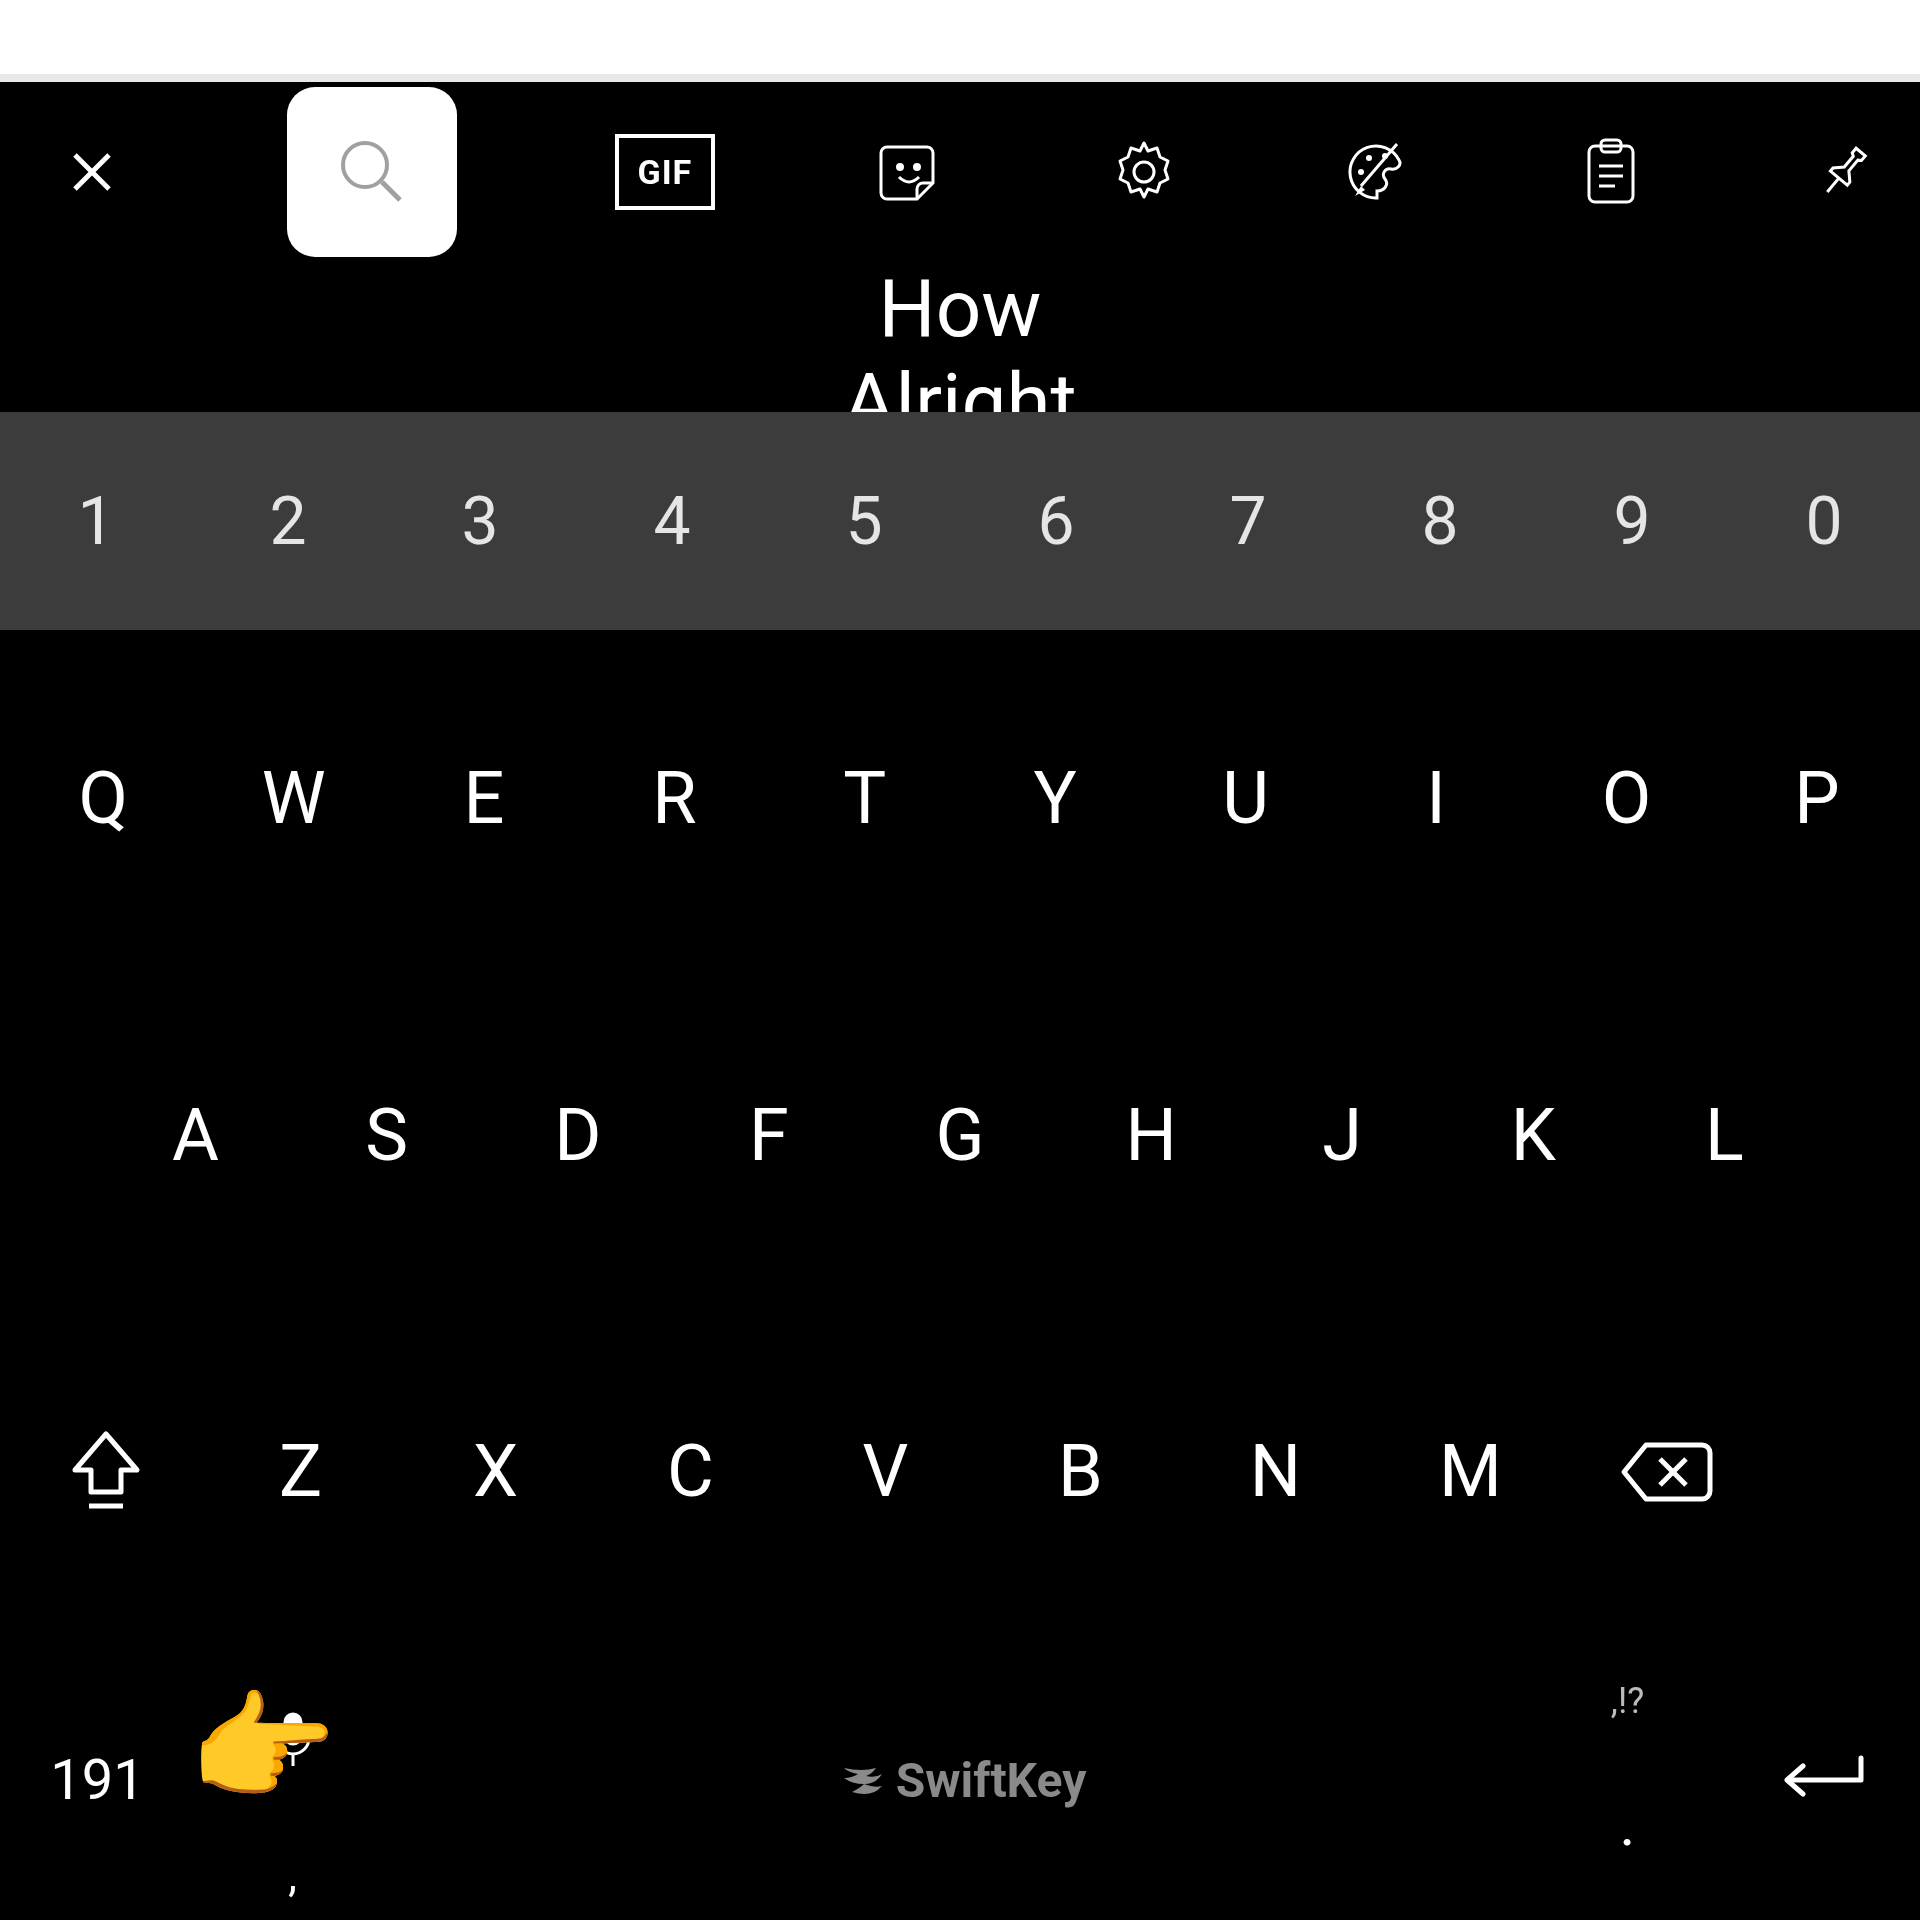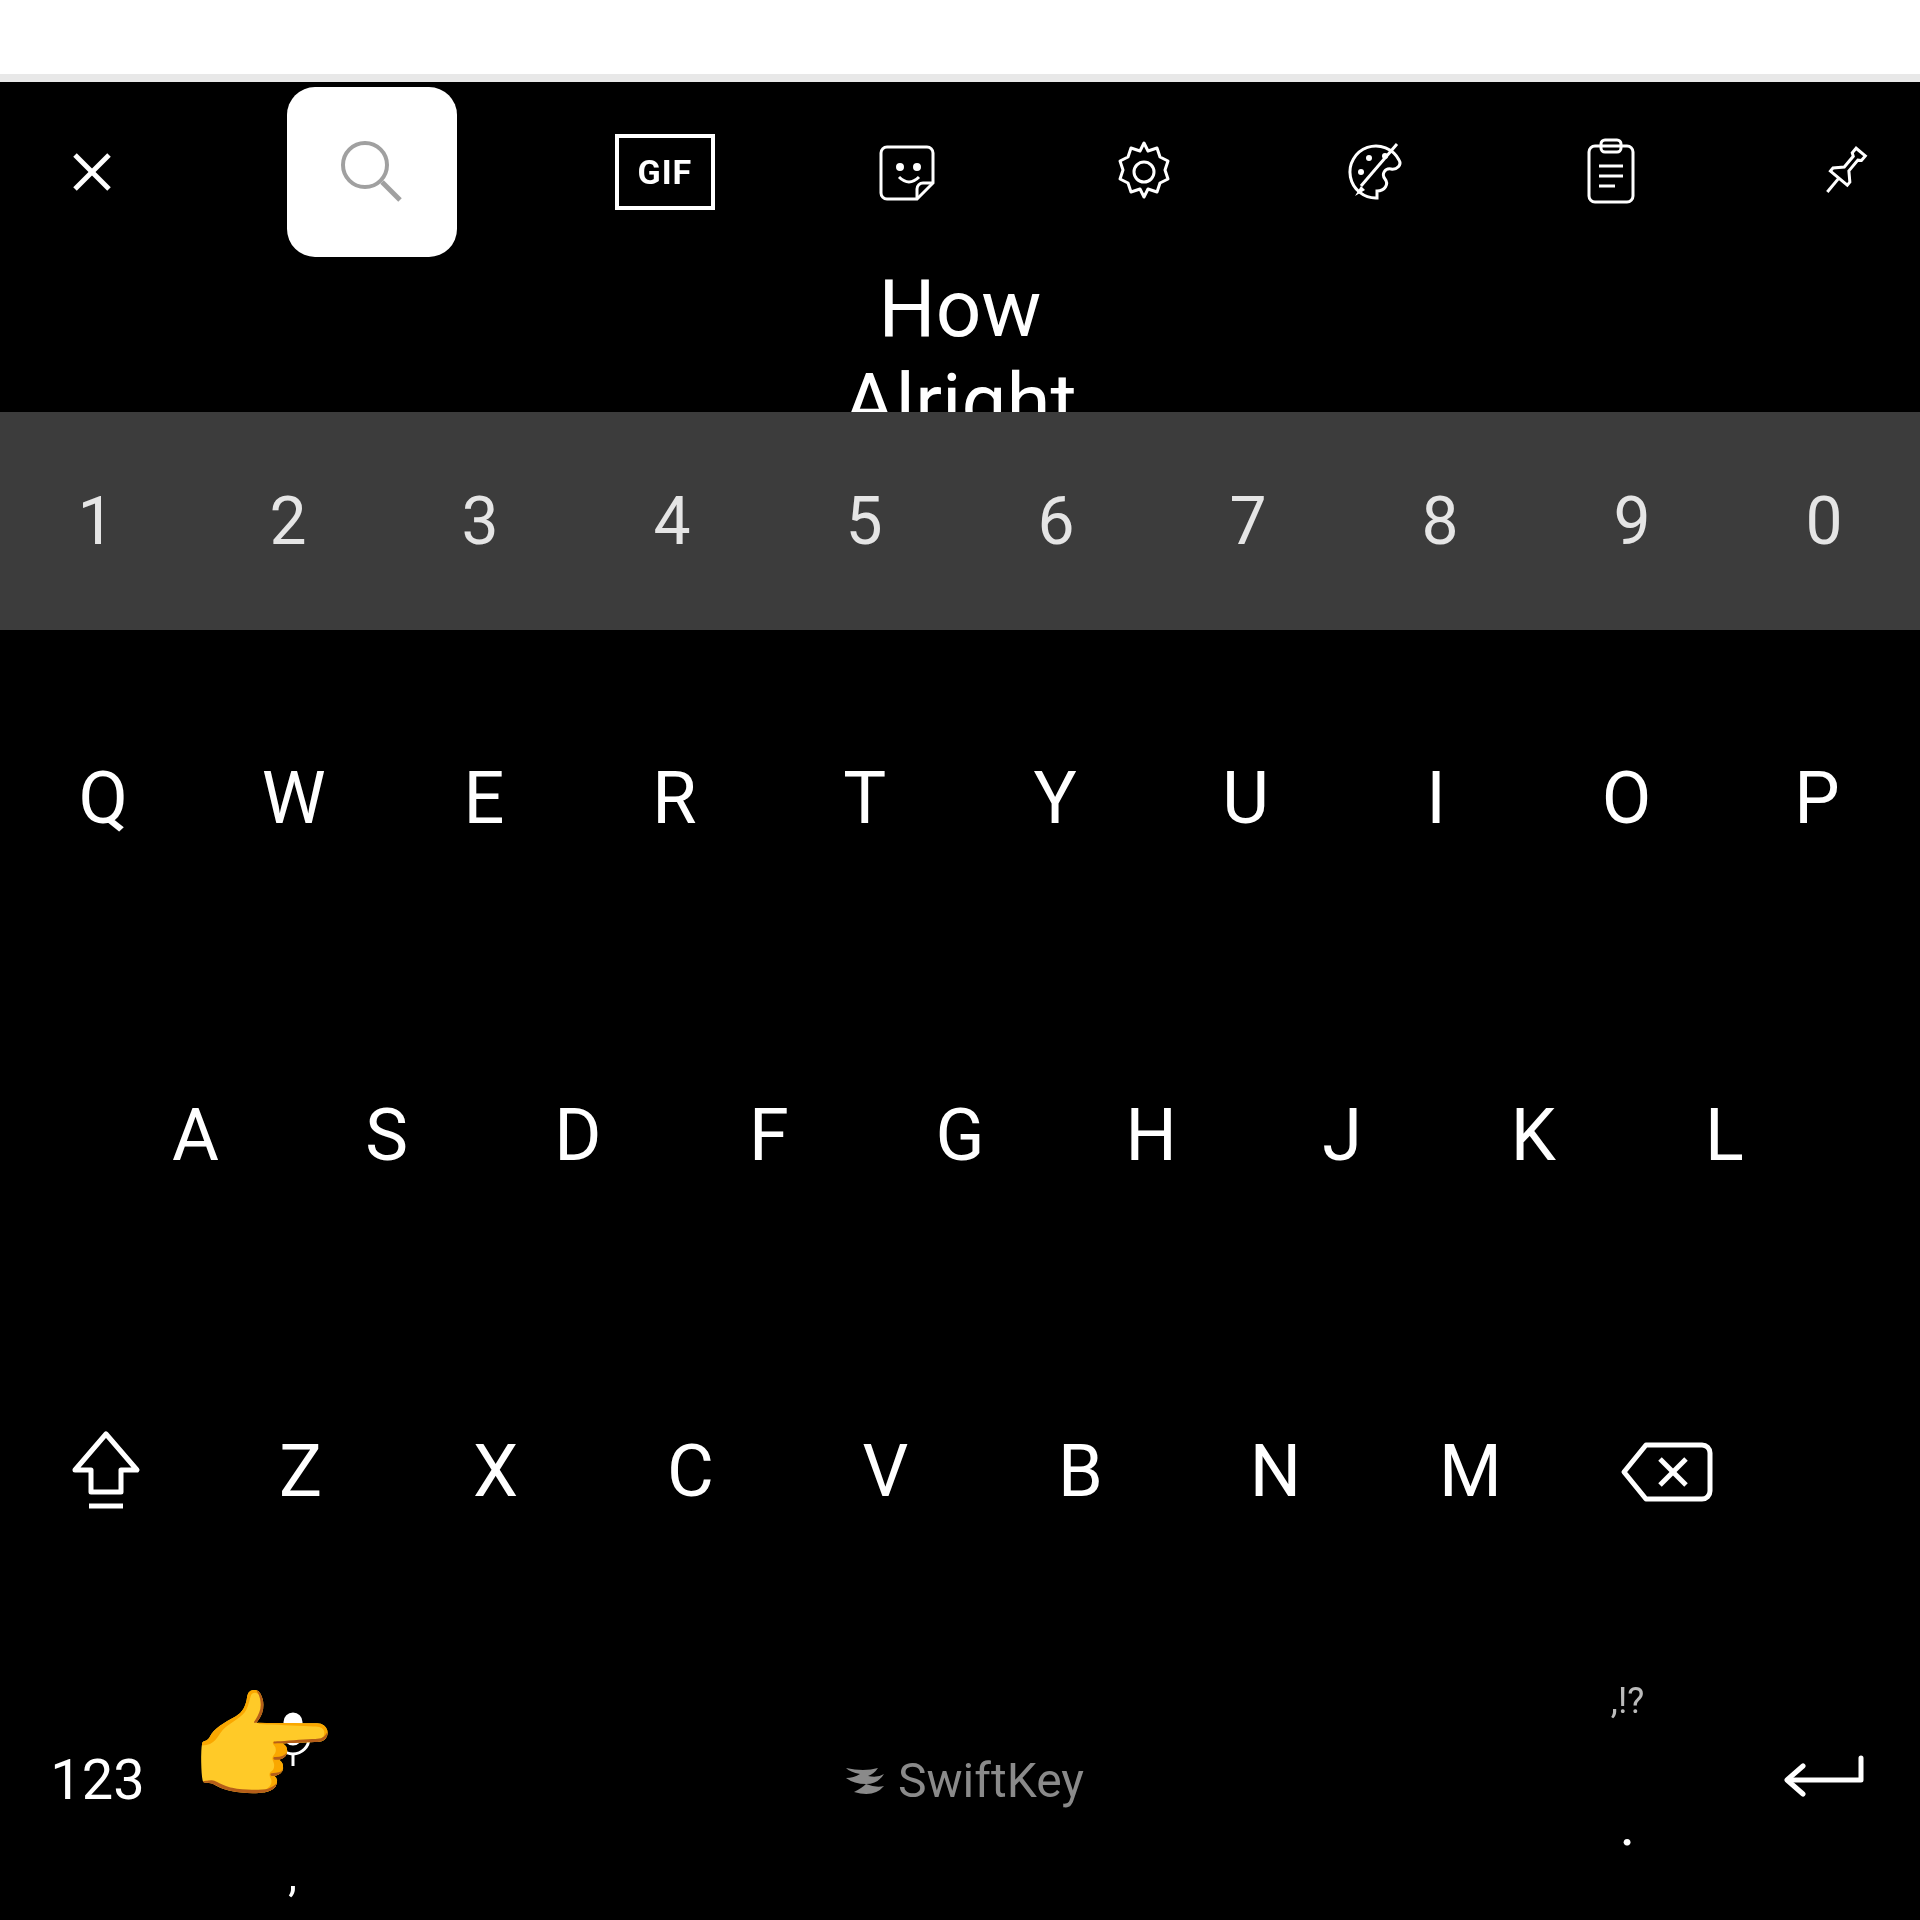--- a/index.html
+++ b/index.html
@@ -23,21 +23,21 @@
   .row1{padding:0 8px;}
   .row2{padding:0 100px;}
   .row3{padding:0 8px;}
   .row3 .key{flex:0 0 195px;}
   .shift-key,.bksp-key{flex:0 0 195px;display:flex;align-items:center;justify-content:center;}
   .bottom-row{height:280px;display:flex;align-items:center;position:relative;}
   .sym-key{flex:0 0 195px;display:flex;align-items:center;justify-content:center;color:#fff;font-size:56px;font-weight:400;height:100%;}
   .mic-area{flex:0 0 195px;display:flex;flex-direction:column;align-items:center;justify-content:center;height:100%;position:relative;}
   .mic-icon{display:flex;align-items:center;justify-content:center;margin-top:-80px;}
   .comma-hint{color:#fff;font-size:44px;position:absolute;bottom:18px;}
-  .space-key{flex:1;display:flex;align-items:center;justify-content:center;height:100%;color:#8a8a8a;font-size:48px;font-weight:400;text-align:center;}
+  .space-key{flex:1;display:flex;align-items:center;justify-content:center;height:100%;color:#8a8a8a;font-size:48px;font-weight:700;text-align:center;}
   .space-logo{display:flex;align-items:center;gap:10px;}
   .punct-key{flex:0 0 195px;display:flex;flex-direction:column;align-items:center;justify-content:center;height:100%;position:relative;}
   .punct-hint{color:#bbb;font-size:36px;position:absolute;top:40px;}
   .punct-main{color:#fff;font-size:60px;position:absolute;bottom:60px;}
   .enter-key{flex:0 0 195px;display:flex;align-items:center;justify-content:center;height:100%;}
   .pointer-emoji{position:absolute;left:192px;top:38px;font-size:120px;pointer-events:none;transform:scaleX(-1);}
 </style>
 </head>
 <body>
 
@@ -168,21 +168,21 @@
       <svg width="96" height="66" viewBox="0 0 96 66" stroke="#fff" fill="none" stroke-width="5" stroke-linejoin="round">
           <path d="M28 6 H84 a8 8 0 0 1 8 8 V52 a8 8 0 0 1 -8 8 H28 L6 33 Z"></path>
           <line x1="42" y1="20" x2="68" y2="46"></line>
           <line x1="68" y1="20" x2="42" y2="46"></line>
         </svg>
     </div>
   </div>
 
   <div class="bottom-row">
     <div class="sym-key">
-        <span>123</span>
+        <span>191</span>
       </div>
     <div class="mic-area">
       <div class="mic-icon">
         <svg width="44" height="60" viewBox="0 0 44 60" stroke="#fff" fill="#fff" stroke-width="3">
             <rect x="14" y="4" width="16" height="30" rx="8" fill="#fff"></rect>
             <path d="M6 28 a16 16 0 0 0 32 0" fill="none"></path>
             <line x1="22" y1="44" x2="22" y2="56"></line>
           </svg>
       </div>
       <div class="comma-hint">,</div>

